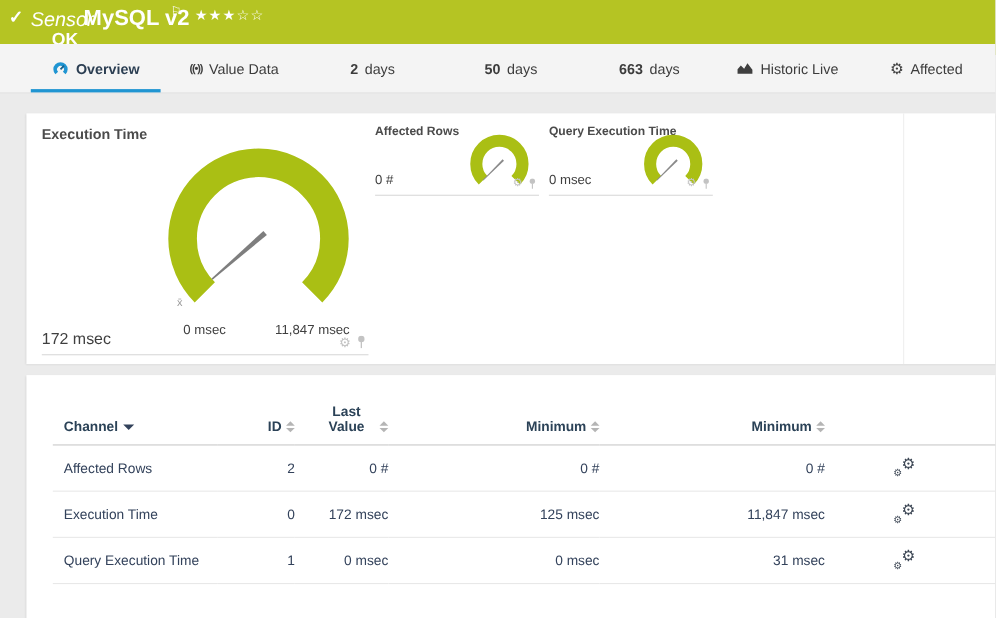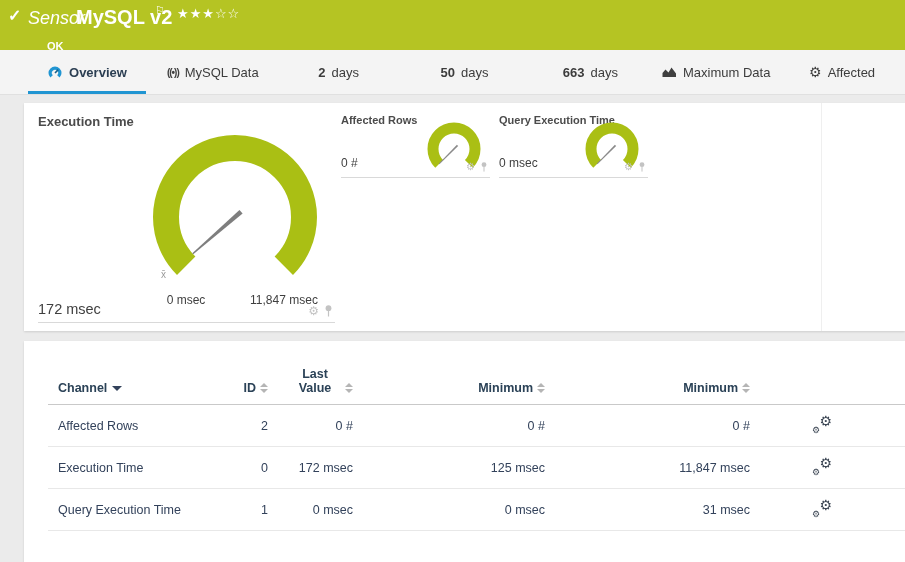--- a/index.html
+++ b/index.html
@@ -8,23 +8,23 @@
     background:#ebebeb;font-family:"Liberation Sans",sans-serif;
     -webkit-font-smoothing:antialiased;
   }
   
   .topbar{position:absolute;left:0;top:0;width:100%;height:50px;background:#b5c423;color:#fff;}
   .topbar .check{position:absolute;left:8px;top:6px;font-size:16px;font-weight:bold;}
   .topbar .kind{position:absolute;left:28px;top:8px;font-style:italic;font-size:18px;}
   .topbar .title{position:absolute;left:76px;top:6px;font-weight:bold;font-size:20px;}
   .topbar .flag{position:absolute;left:155px;top:4px;font-size:11px;}
   .topbar .stars{position:absolute;left:177px;top:6px;font-size:13px;letter-spacing:1px;}
-  .topbar .status{position:absolute;left:47px;top:40px;font-size:11px;font-weight:bold;}
-  
-  .tabbar{position:absolute;left:0;top:50px;width:100%;height:45px;background:#f4f4f4;
+  .topbar .status{position:absolute;left:47px;top:28px;font-size:16px;font-weight:bold;}
+  
+  .tabbar{position:absolute;left:0;top:40px;width:100%;height:45px;background:#f4f4f4;
     border-bottom:1px solid #e0e0e0;display:flex;padding-left:24px;box-sizing:border-box;}
   .tab{flex:1;display:flex;align-items:center;justify-content:center;gap:6px;
     font-size:13px;color:#3c3c3c;position:relative;cursor:pointer;white-space:nowrap;}
   .tab .num{font-weight:bold;}
   .tab.active{color:#2b3e52;font-weight:bold;}
   .tab.active::after{content:"";position:absolute;left:4px;right:4px;bottom:0;height:3px;background:#2095d2;}
   .tab .ticon{display:inline-flex;align-items:center;color:#3f3f3f;}
   .tab .live-glyph{font-size:10px;letter-spacing:-1px;font-weight:bold;}
   .tab .gear-glyph{font-size:14px;line-height:1;}
   
@@ -86,41 +86,41 @@
     <span class="ticon">
       <svg width="16" height="14" viewBox="0 0 16 14">
         <path d="M 4.6 11.4 A 4.8 4.8 0 1 1 11.4 11.4" fill="none" stroke="#2095d2" stroke-width="3.4"></path>
         <line x1="8" y1="8" x2="11.2" y2="4.6" stroke="#17608a" stroke-width="1.6"></line>
       </svg>
     </span>
     <span>Overview</span>
   </div>
   <div class="tab">
     <span class="ticon live-glyph">((•))</span>
-    <span>MySQL Data</span>
+    <span>Value Data</span>
   </div>
   <div class="tab">
     <span class="num">2</span>
     <span>days</span>
   </div>
   <div class="tab">
     <span class="num">50</span>
     <span>days</span>
   </div>
   <div class="tab">
     <span class="num">663</span>
     <span>days</span>
   </div>
   <div class="tab">
     <span class="ticon">
       <svg width="15" height="12" viewBox="0 0 15 12">
         <path d="M0.5 11 L0.5 7 L3.5 3.5 L6.5 6.5 L9.5 1.5 L14 7.5 L14 11 Z" fill="#3f3f3f"></path>
       </svg>
     </span>
-    <span>Maximum Data</span>
+    <span>Historic Live</span>
   </div>
   <div class="tab">
     <span class="ticon gear-glyph">⚙</span>
     <span>Affected</span>
   </div>
 </div>
 
 <div class="panel panel1">
   <div class="vdivider"></div>
 

